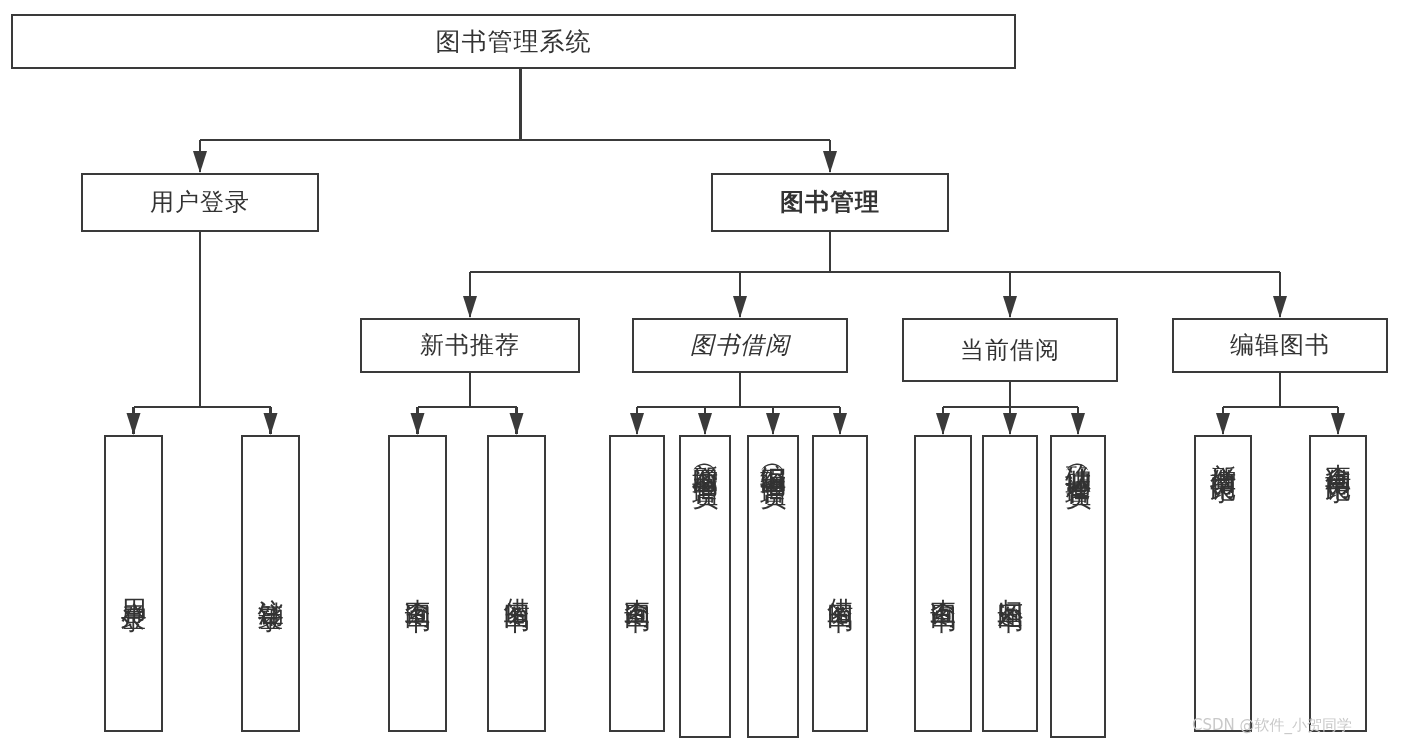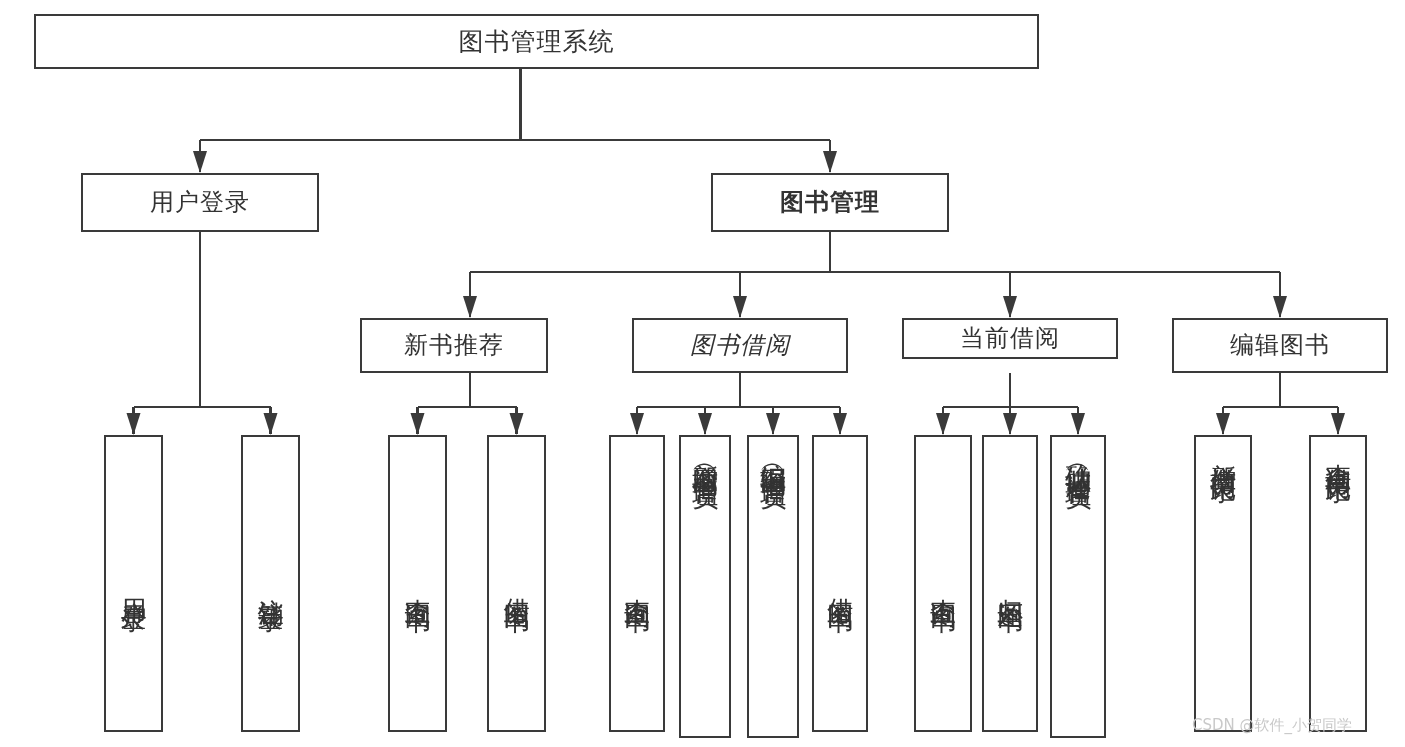--- a/index.html
+++ b/index.html
@@ -127,36 +127,36 @@
       <line x1="1078" y1="407" x2="1078" y2="434" stroke="#3a3a3a" stroke-width="2.5" shape-rendering="crispEdges"></line>
       <path d="M 1071 413 L 1085 413 L 1078 435 Z" fill="#3a3a3a"></path>
       <line x1="1280" y1="373" x2="1280" y2="407" stroke="#3a3a3a" stroke-width="2.5" shape-rendering="crispEdges"></line>
       <line x1="1223" y1="407" x2="1338" y2="407" stroke="#3a3a3a" stroke-width="2.5" shape-rendering="crispEdges"></line>
       <line x1="1223" y1="407" x2="1223" y2="434" stroke="#3a3a3a" stroke-width="2.5" shape-rendering="crispEdges"></line>
       <path d="M 1216 413 L 1230 413 L 1223 435 Z" fill="#3a3a3a"></path>
       <line x1="1338" y1="407" x2="1338" y2="434" stroke="#3a3a3a" stroke-width="2.5" shape-rendering="crispEdges"></line>
       <path d="M 1331 413 L 1345 413 L 1338 435 Z" fill="#3a3a3a"></path>
     </svg>
   <div id="nodes">
-      <div class="node horiz root" style="left: 34px; top: 14px; width: 1005px; height: 55px;">
+      <div class="node horiz root" style="left: 11px; top: 14px; width: 1005px; height: 55px;">
         <span class="label">图书管理系统</span>
       </div>
       <div class="node horiz" style="left: 81px; top: 173px; width: 238px; height: 59px;">
         <span class="label">用户登录</span>
       </div>
       <div class="node horiz" style="left: 711px; top: 173px; width: 238px; height: 59px; font-weight: bold;">
         <span class="label">图书管理</span>
       </div>
-      <div class="node horiz" style="left: 360px; top: 318px; width: 188px; height: 55px;">
+      <div class="node horiz" style="left: 360px; top: 318px; width: 220px; height: 55px;">
         <span class="label">新书推荐</span>
       </div>
       <div class="node horiz" style="left: 632px; top: 318px; width: 216px; height: 55px; font-style: italic;">
         <span class="label">图书借阅</span>
       </div>
-      <div class="node horiz" style="left: 902px; top: 318px; width: 216px; height: 41px;">
+      <div class="node horiz" style="left: 902px; top: 318px; width: 216px; height: 64px;">
         <span class="label">当前借阅</span>
       </div>
       <div class="node horiz" style="left: 1172px; top: 318px; width: 216px; height: 55px;">
         <span class="label">编辑图书</span>
       </div>
       <div class="node vert mid" style="left: 104px; top: 435px; width: 59px; height: 297px;">
         <span class="label">用户登录</span>
       </div>
       <div class="node vert mid" style="left: 241px; top: 435px; width: 59px; height: 297px;">
         <span class="label">注销登录</span>

